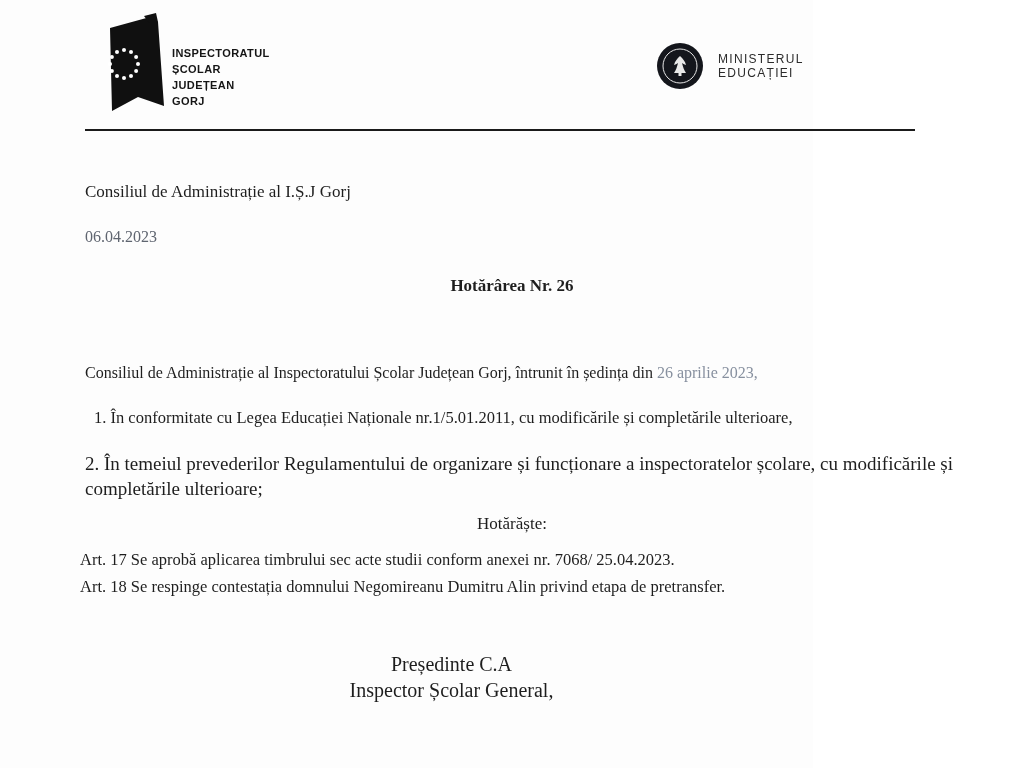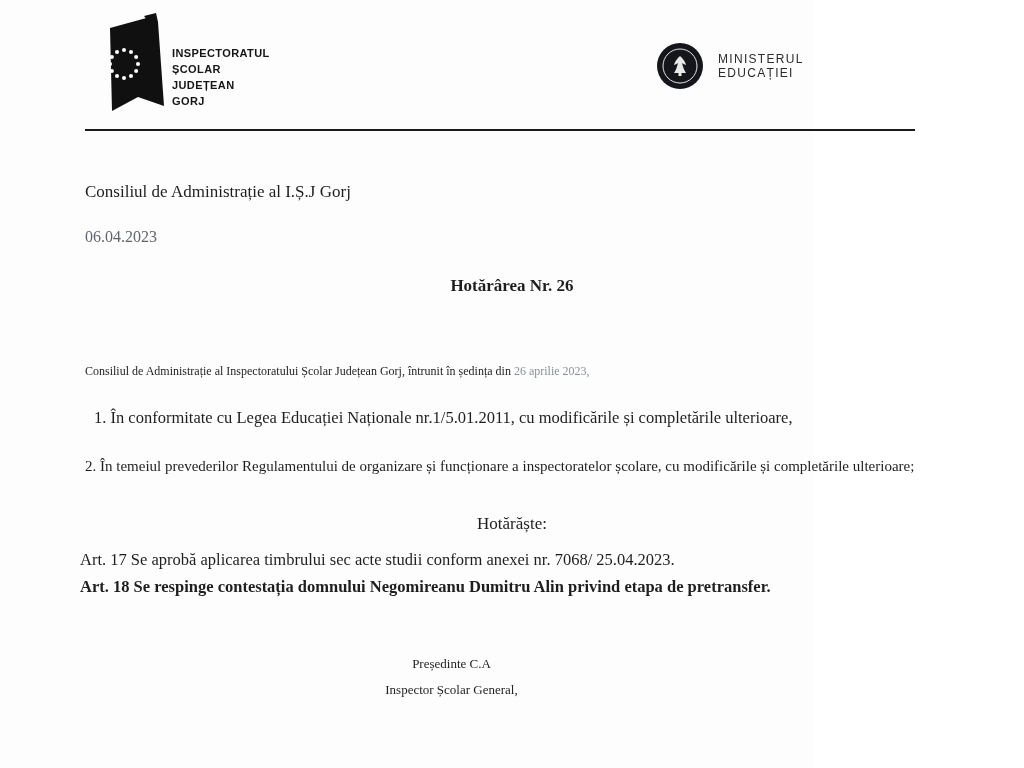--- a/index.html
+++ b/index.html
@@ -58,30 +58,30 @@
     width: 830px;
     height: 2px;
     background: #1b1b1b;
   }
 
   
   .org-line   { position: absolute; left: 85px; top: 182px; font-size: 17px; }
   .date-line  { position: absolute; left: 85px; top: 228px; font-size: 16px; color: #5f6570; }
   .doc-title  { position: absolute; left: 0; width: 1024px; top: 276px;
                 text-align: center; font-size: 17px; font-weight: bold; }
-  .intro      { position: absolute; left: 85px; top: 364px; width: 900px; font-size: 12px; }
+  .intro      { position: absolute; left: 85px; top: 364px; width: 900px; font-size: 16px; }
   .intro .intro-date { color: #87909f; }
   .item-1     { position: absolute; left: 94px; top: 408px; width: 900px; font-size: 16.5px; }
-  .item-2     { position: absolute; left: 85px; top: 451px; width: 900px; font-size: 15px; line-height: 30px; }
+  .item-2     { position: absolute; left: 85px; top: 451px; width: 900px; font-size: 19px; line-height: 25px; }
   .decision-heading { position: absolute; left: 0; width: 1024px; top: 514px;
                 text-align: center; font-size: 17px; font-weight: normal; }
   .article-1  { position: absolute; left: 80px; top: 550px; width: 910px; font-size: 16.5px; }
-  .article-2  { position: absolute; left: 80px; top: 577px; width: 910px; font-size: 16.5px; font-weight: bold; }
+  .article-2  { position: absolute; left: 80px; top: 577px; width: 910px; font-size: 16.5px; }
   .signature  { position: absolute; left: 90px; right: 0; top: 651px;
-                text-align: center; font-size: 13px; line-height: 26px; }
+                text-align: center; font-size: 20px; line-height: 26px; }
 </style>
 </head>
 <body>
 
 <div class="page">
 
   <div class="logo-left">
     <span>
       <svg width="72" height="100" viewBox="0 0 72 100" xmlns="http://www.w3.org/2000/svg">
         <path d="M12,16 L52,5 L60,10 L66,94 L40,85 L14,99 Z" fill="#101010"></path>

